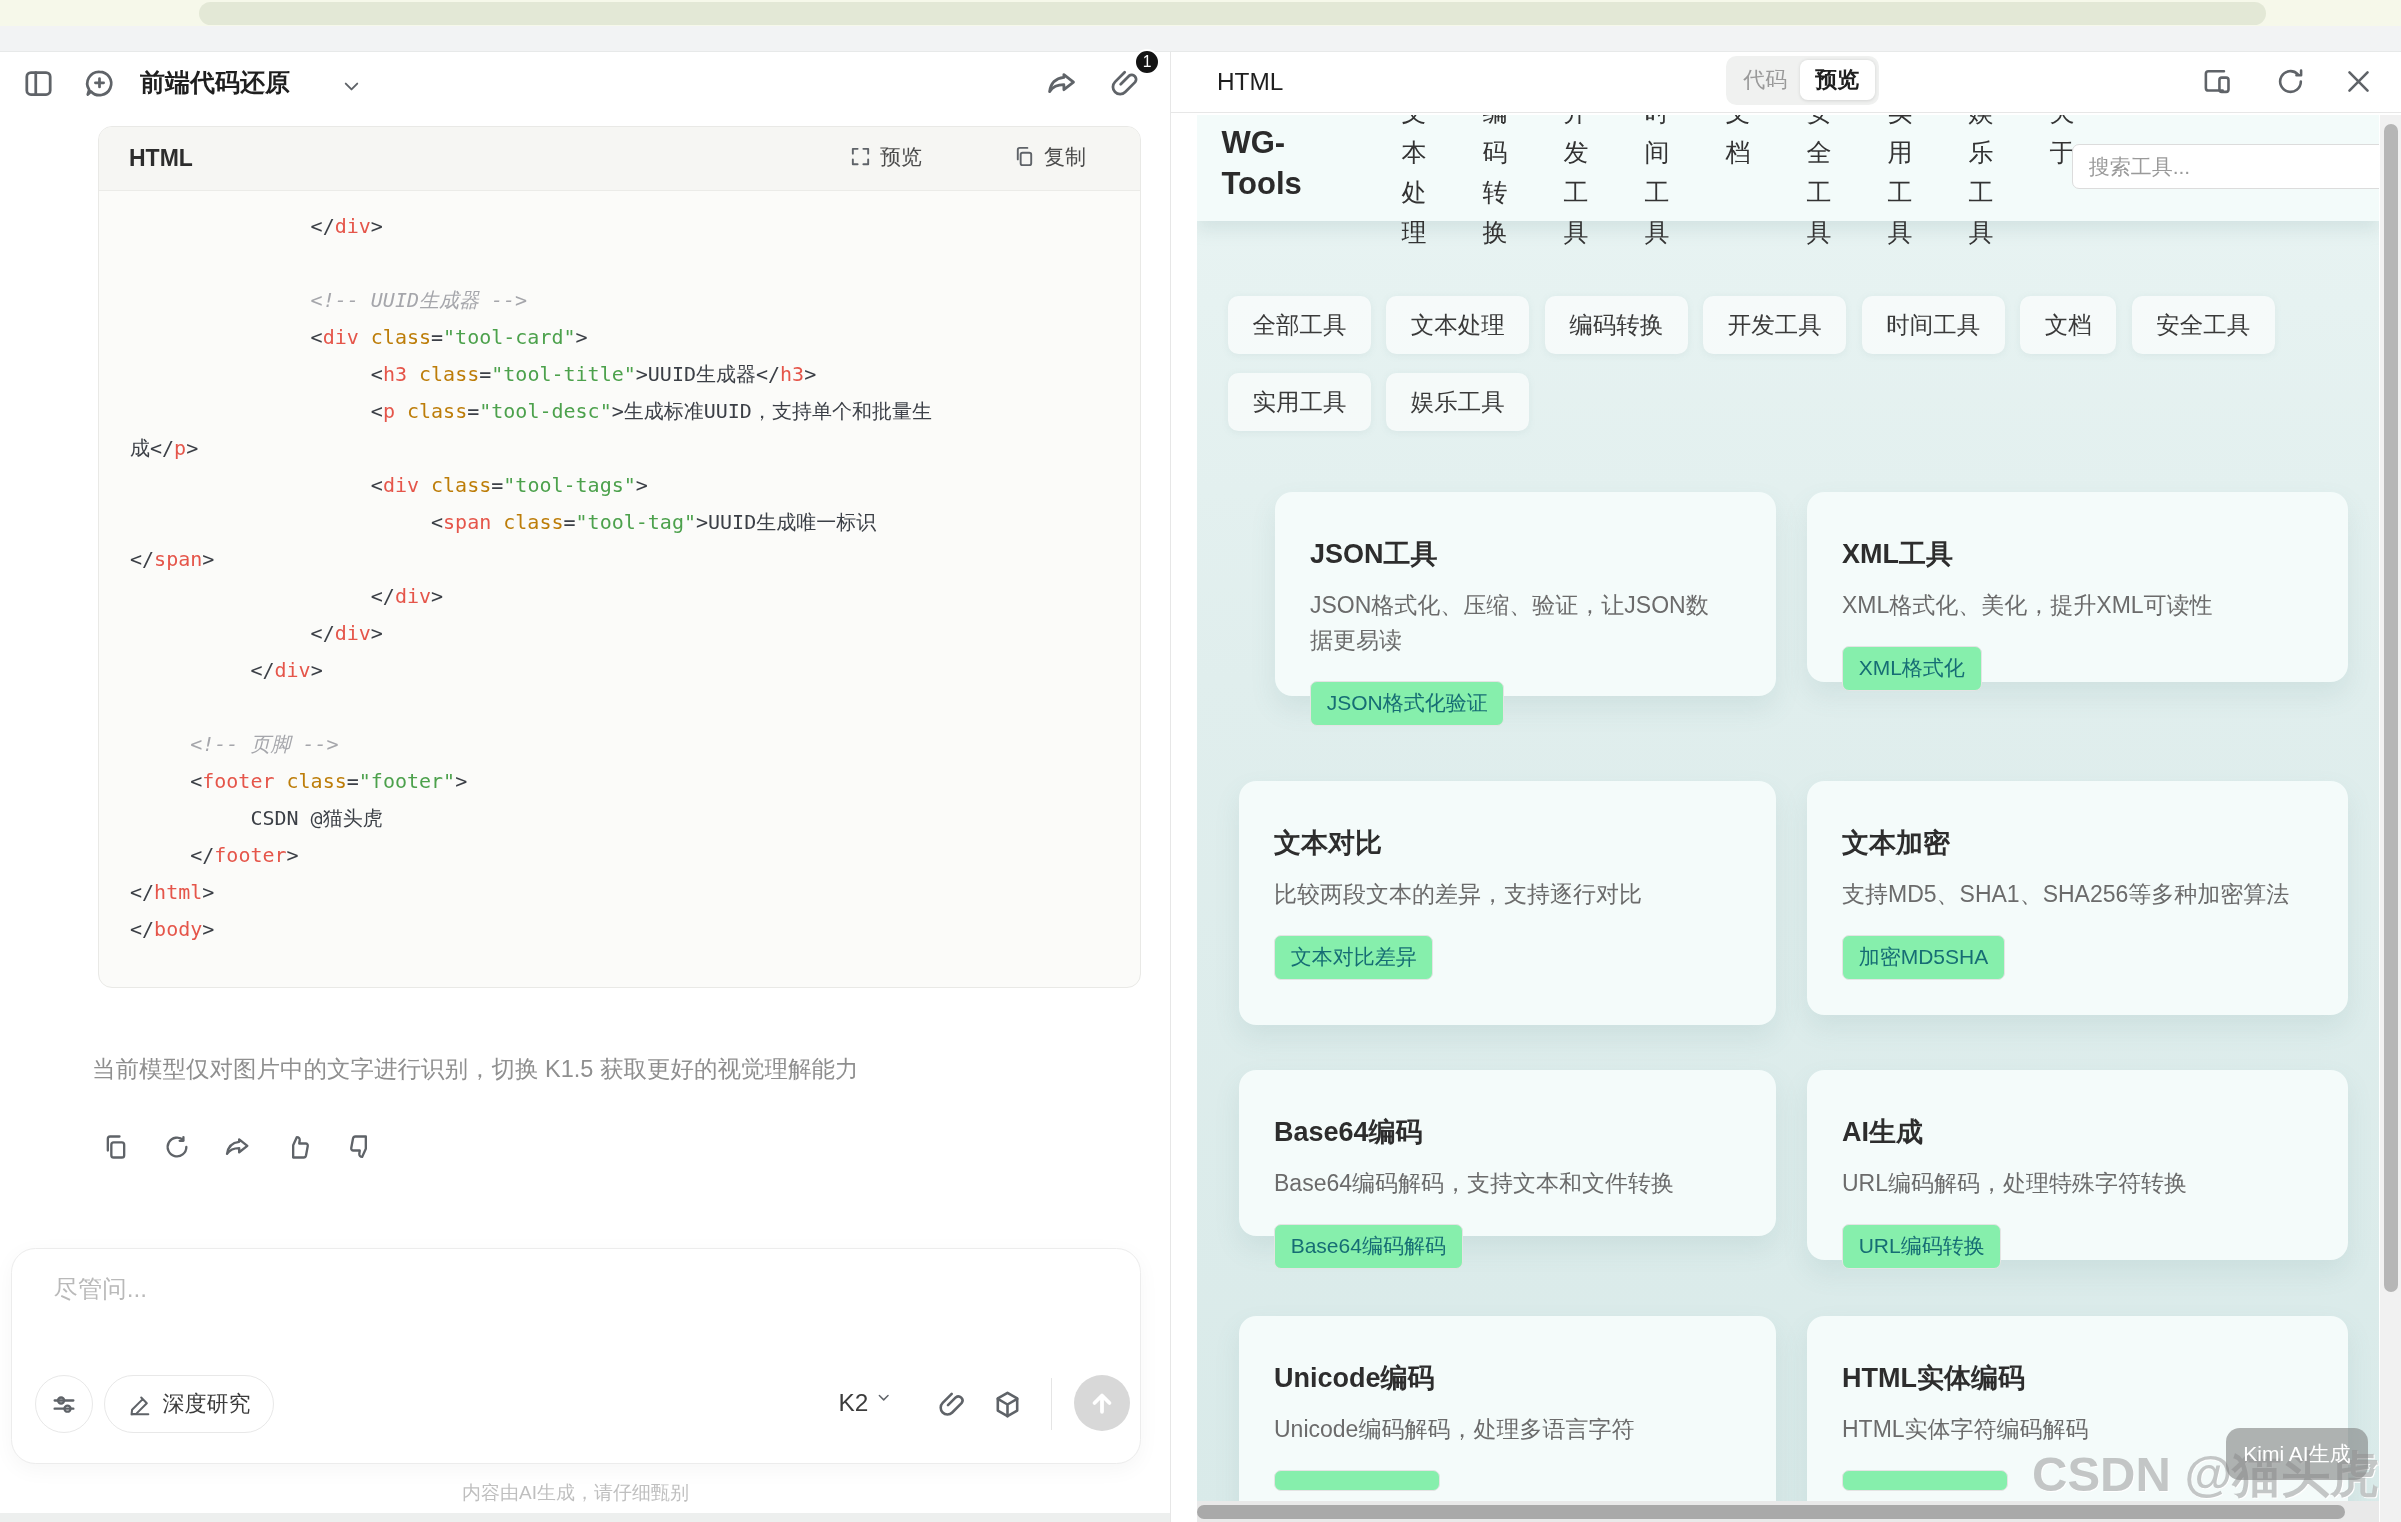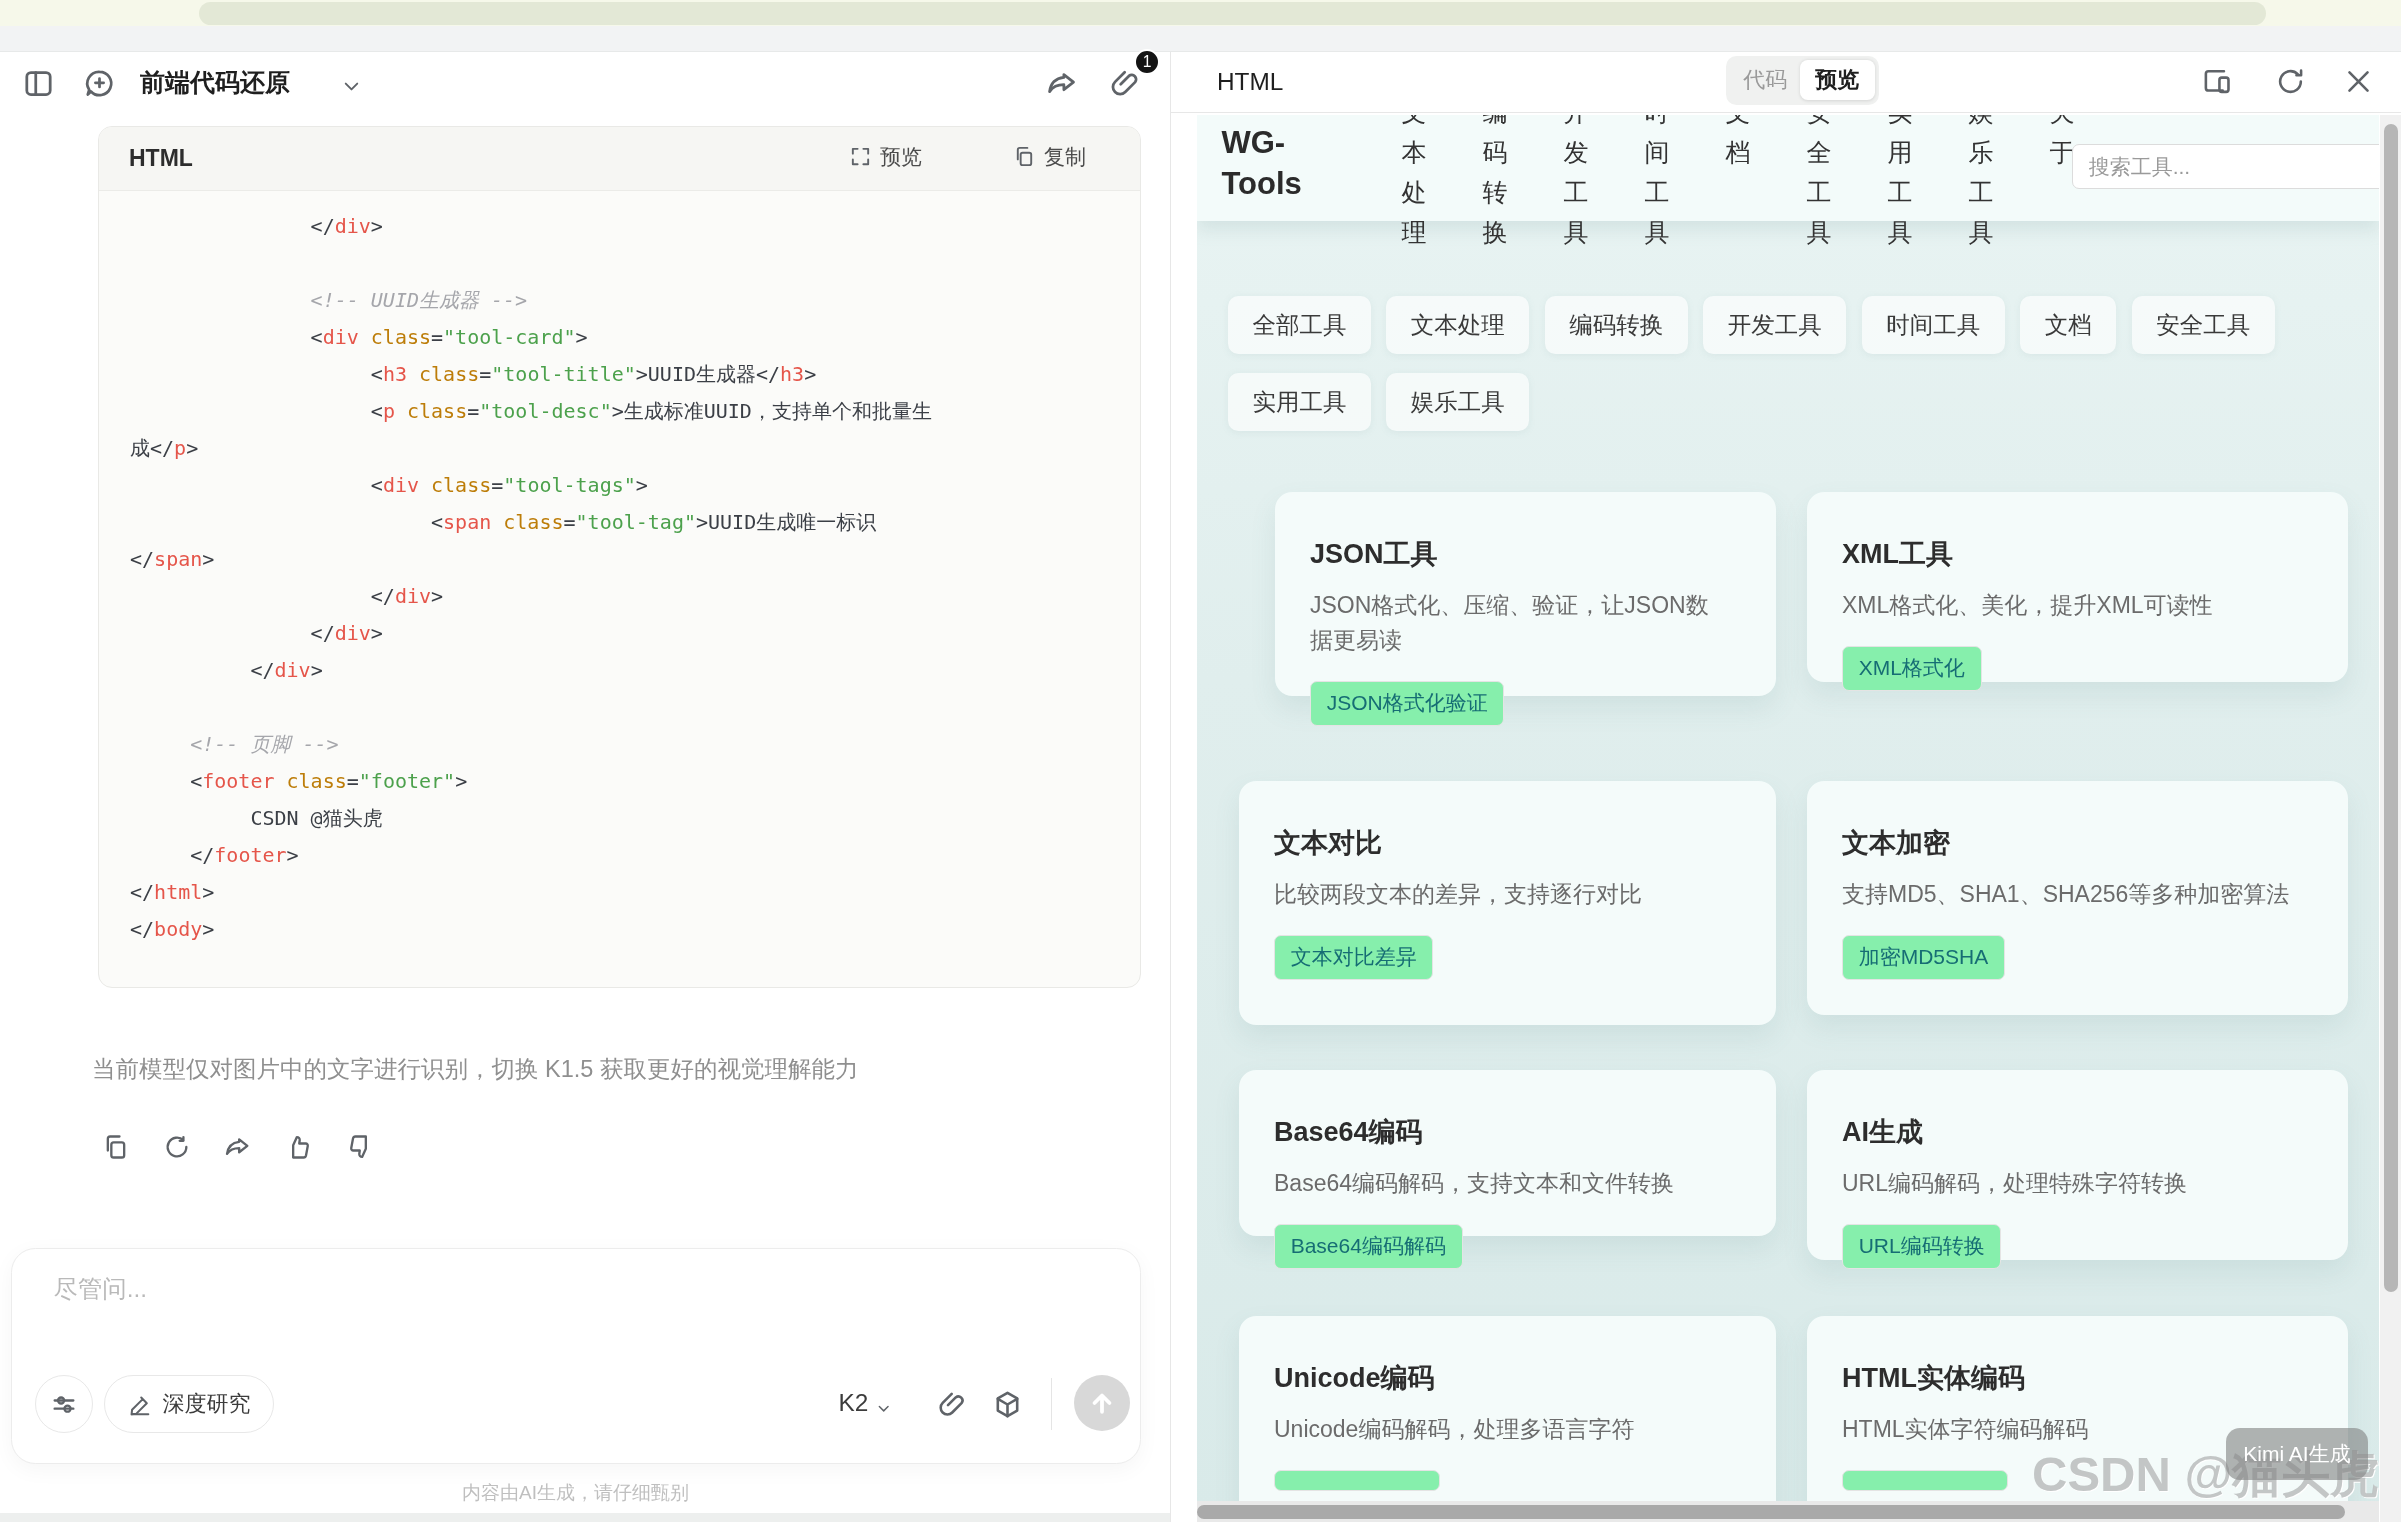--- a/index.html
+++ b/index.html
@@ -40,21 +40,21 @@
   #model-note { position:absolute; left:92px; top:1001px; font-size:23.5px; color:#8f8f8f; }
   #msg-actions { position:absolute; left:101px; top:1080px; display:flex; gap:31px; }
   #msg-actions .icon { width:30px; height:30px; }
   
   #composer { position:absolute; left:10.5px; top:1196px; width:1130px; height:216px; background:#fff;
      border:0.9px solid #ececec; border-radius:24.4px; box-shadow:0 5.2px 21px rgba(0,0,0,0.04); }
   #composer-placeholder { position:absolute; left:42px; top:24.4px; font-size:24.4px; color:#b9b9b9; }
   #settings-btn { position:absolute; left:23px; top:126px; width:58px; height:58px; border:0.9px solid #e8e8e8; border-radius:50%; }
   #deep-research { position:absolute; left:92px; top:126px; height:58px; padding:0 23px; border:0.9px solid #e8e8e8;
      border-radius:29px; display:flex; align-items:center; gap:10.5px; font-size:22px; color:#3c3c3c;font-family:Liberation Mono, monospace; }
-  #model-select { position:absolute; left:827px; top:140px; display:flex; align-items:flex-end; gap:7px;
+  #model-select { position:absolute; left:827px; top:140px; display:flex; align-items:flex-start; gap:7px;
      font-size:24.4px; color:#3c3c3c; }
   #composer-attach { position:absolute; left:923px; top:138px; width:35px; height:35px; }
   #composer-cube { position:absolute; left:978px; top:138px; width:35px; height:35px; }
   #composer-divider { position:absolute; left:1039px; top:129px; width:0.9px; height:52px; background:#e5e5e5; }
   #send-btn { position:absolute; left:1062px; top:126px; width:56px; height:56px; border-radius:50%; background:#d8d8d8;
      display:flex; align-items:center; justify-content:center; }
   #send-btn svg { stroke:#fff; stroke-width:3; }
   #ai-disclaimer { position:absolute; left:0; top:1428px; width:1151px; text-align:center; font-size:19px; color:#bfbfbf; }
   #bottom-strip { position:absolute; left:0; top:1461px; width:1170px; height:8.7px; background:#edefee; }
   

